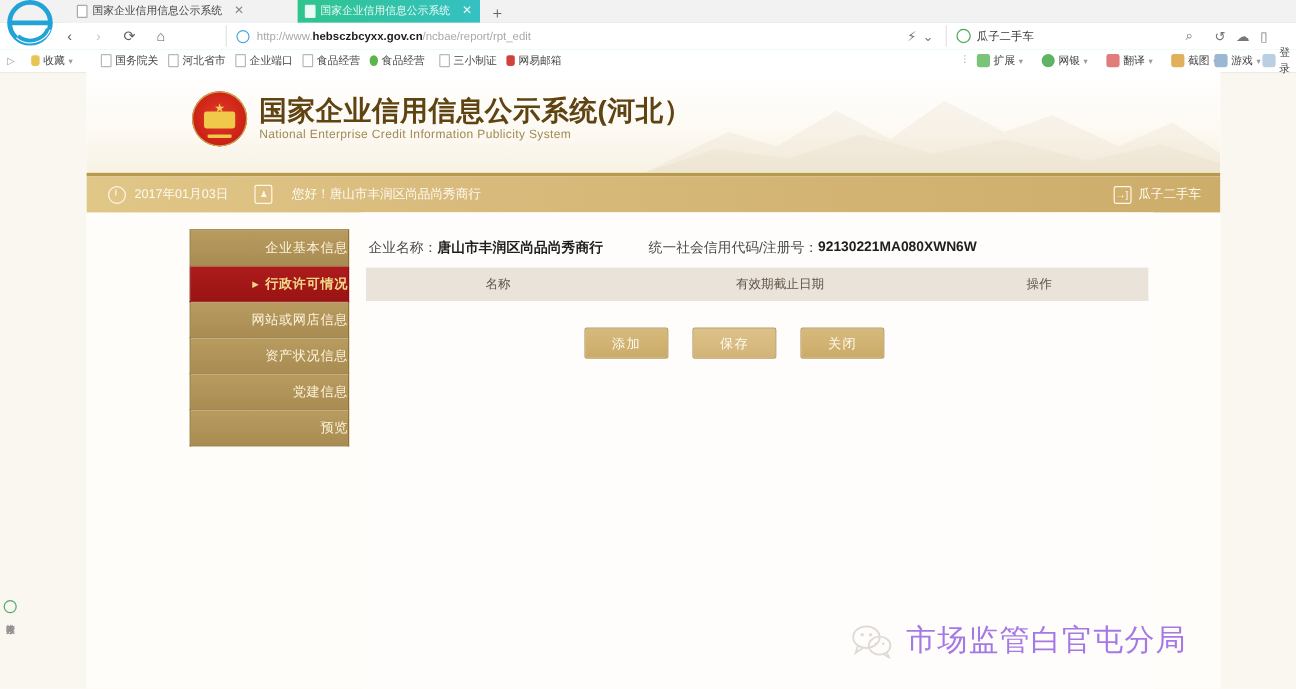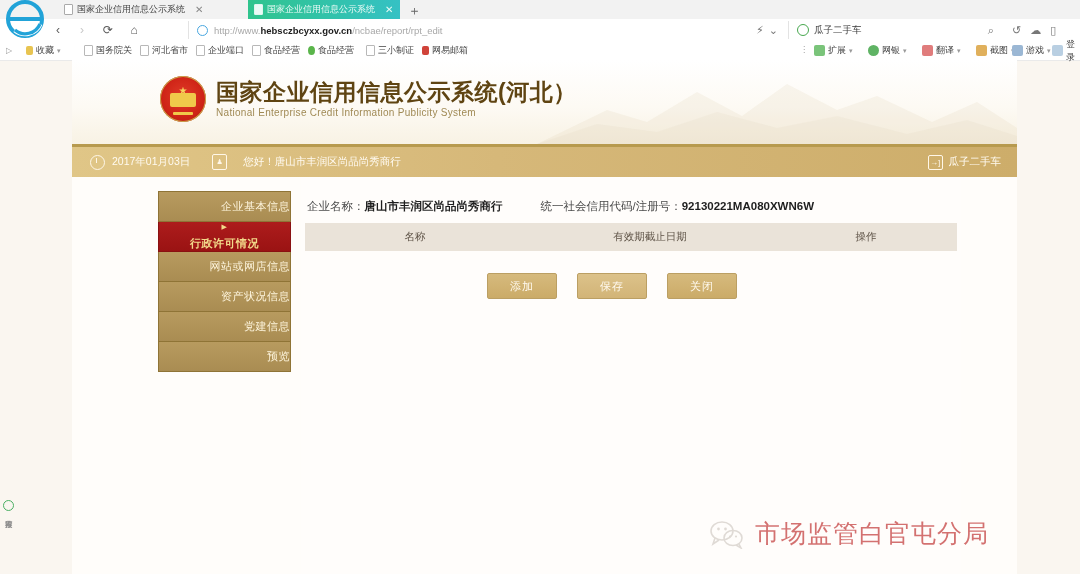--- a/index.html
+++ b/index.html
@@ -93,21 +93,21 @@
      display:flex;align-items:center;justify-content:center;font-size:8px;}
 
   
   .cbody{position:absolute;left:0;top:117px;width:945px;height:397px;}
   .sidebar{position:absolute;left:86px;top:14px;width:133px;}
   .mi{height:29px;display:flex;align-items:center;justify-content:flex-end;gap:5px;
      font-size:11px;color:#fdf4dc;background:linear-gradient(to bottom,#b89b5f,#a98c52);
      border:1px solid #8f7436;border-top:none;letter-spacing:.5px;}
   .mi:first-child{border-top:1px solid #8f7436;}
   .mi.active{background:linear-gradient(to bottom,#ad1c1c,#9a1313);color:#f2d98a;
-     border-color:#8a1111;font-weight:bold;flex-direction:column;}
+     border-color:#8a1111;font-weight:bold;}
   .mi .tri{font-size:7px;color:#f2d98a;}
 
   .panel{position:absolute;left:229px;top:0;width:660px;height:508px;background:#fffdfb;}
   .ent-row{position:absolute;left:0;top:14px;width:660px;height:30px;display:flex;align-items:center;
      font-size:11.5px;color:#2a2a2a;}
   .ent-row .lab{color:#4a4a4a;}
   .ent-row .val{font-weight:bold;color:#1e1e1e;}
   .ent-name{margin-left:6px;}
   .ent-code{margin-left:38px;}
 
@@ -120,21 +120,21 @@
 
   .btnrow{position:absolute;left:0;top:96px;width:660px;display:flex;gap:20px;padding-left:186px;box-sizing:border-box;}
   .btn{width:68px;height:24px;border:1px solid #bb9f63;border-radius:2px;
      background:linear-gradient(to bottom,#d6ba7d,#cbab68);
      color:#fffaf0;font-size:11px;display:flex;align-items:center;justify-content:center;letter-spacing:1px;}
   .btn.save{background:linear-gradient(to bottom,#dcc28a,#d2b477);}
 
   
   .wmark{position:absolute;right:28px;bottom:24px;display:flex;align-items:center;gap:10px;opacity:.62;}
   .wx{width:36px;height:30px;position:relative;}
-  .wm-txt{font-size:25px;color:#b91c1c;letter-spacing:1px;white-space:nowrap;}
+  .wm-txt{font-size:25px;color:#6d28d9;letter-spacing:1px;white-space:nowrap;}
 </style>
 </head>
 <body>
 
 <div class="browser">
 
   <div class="tabstrip">
     <div class="e-logo">
       <svg width="42" height="40" viewBox="0 0 42 40">
         <circle cx="21" cy="19" r="17" fill="none" stroke="#22a3d8" stroke-width="4"></circle>

